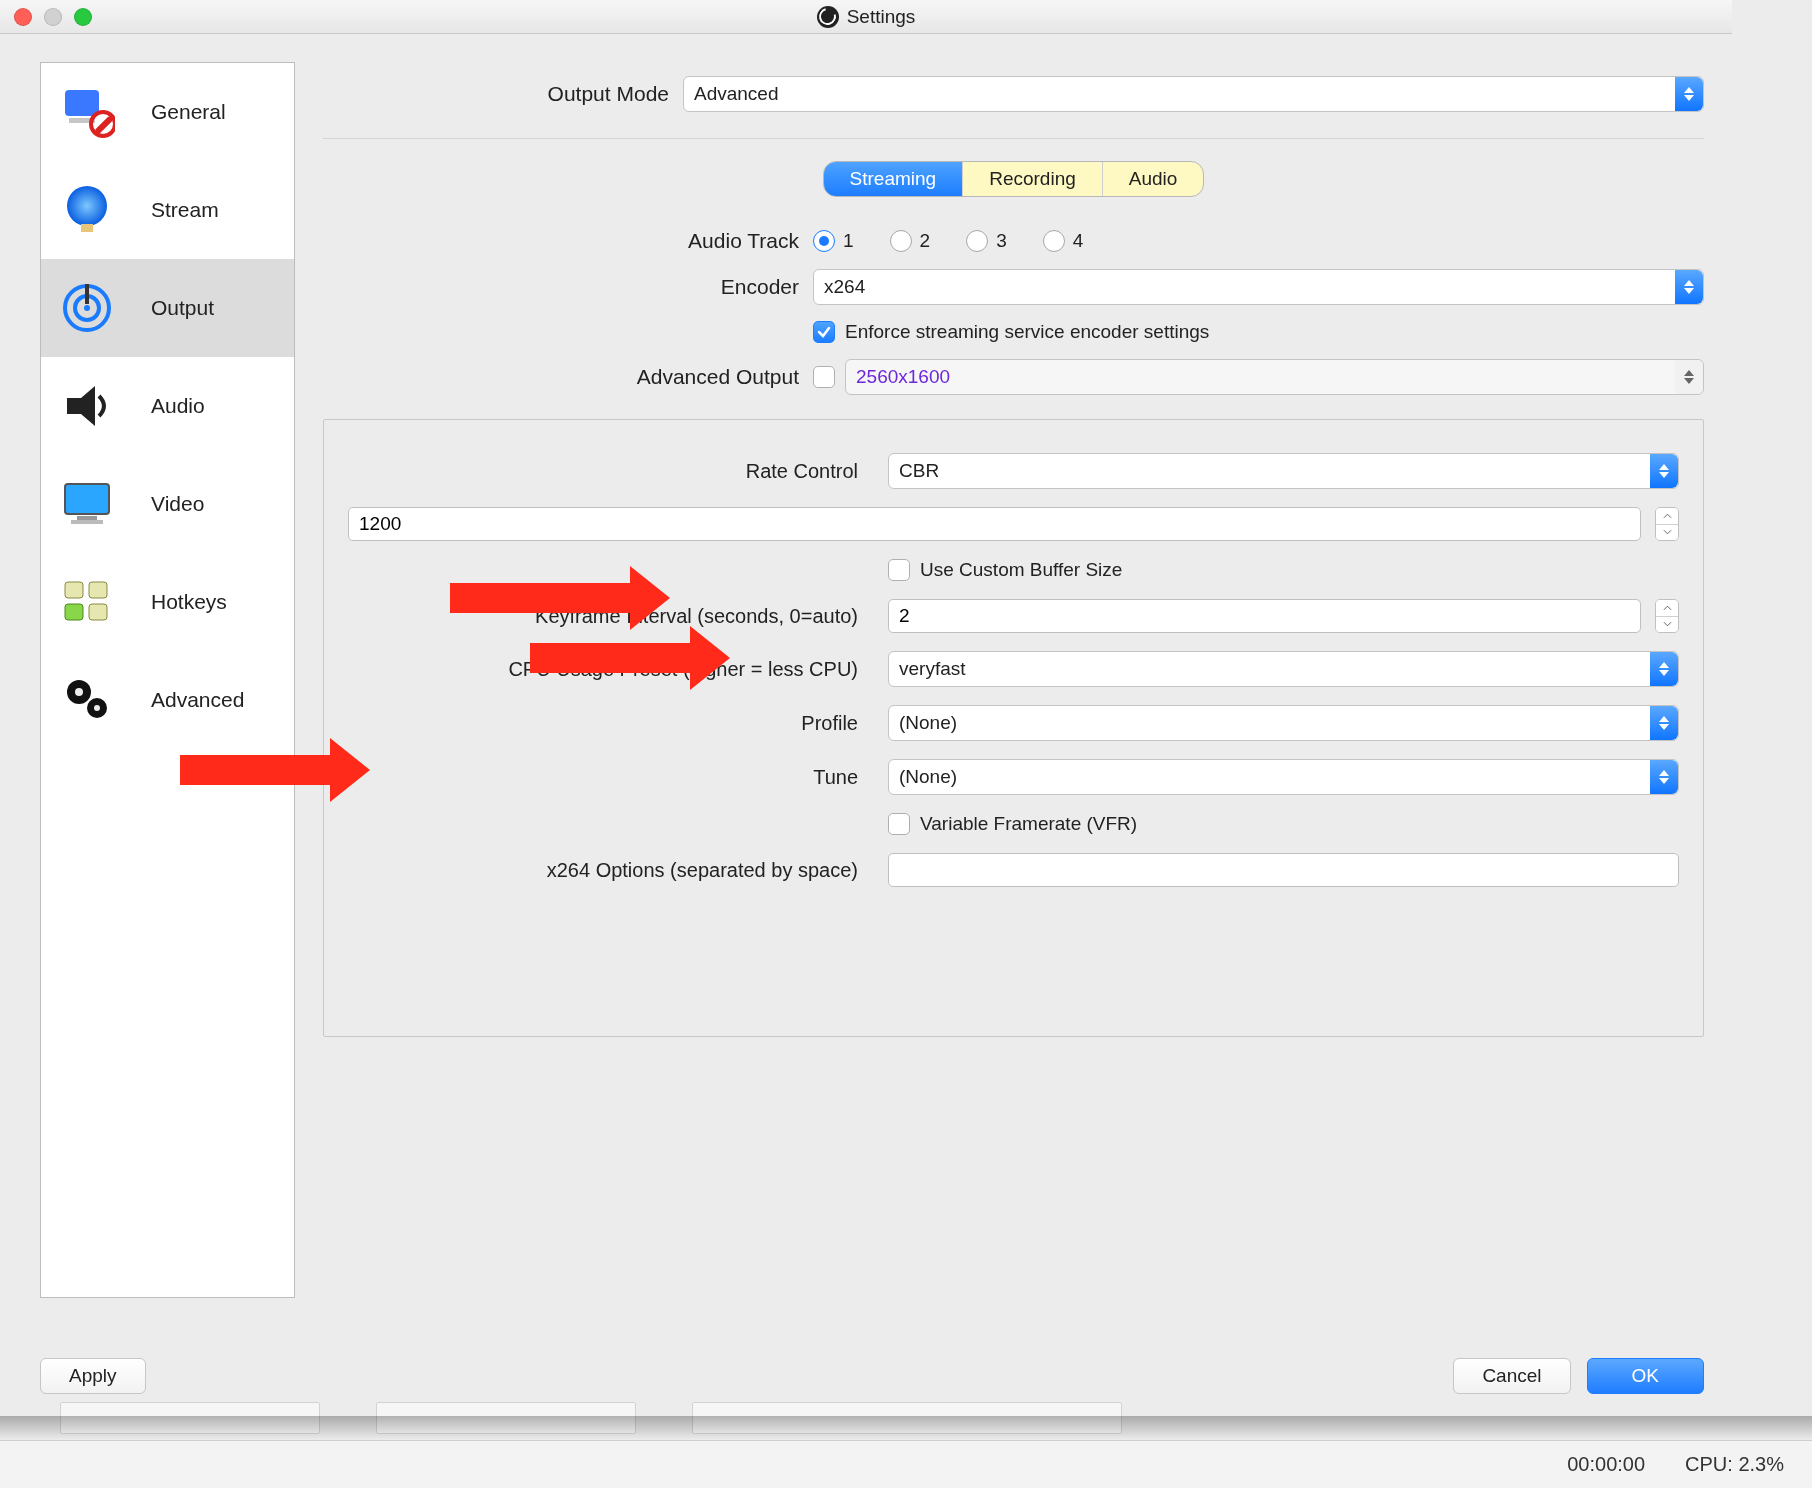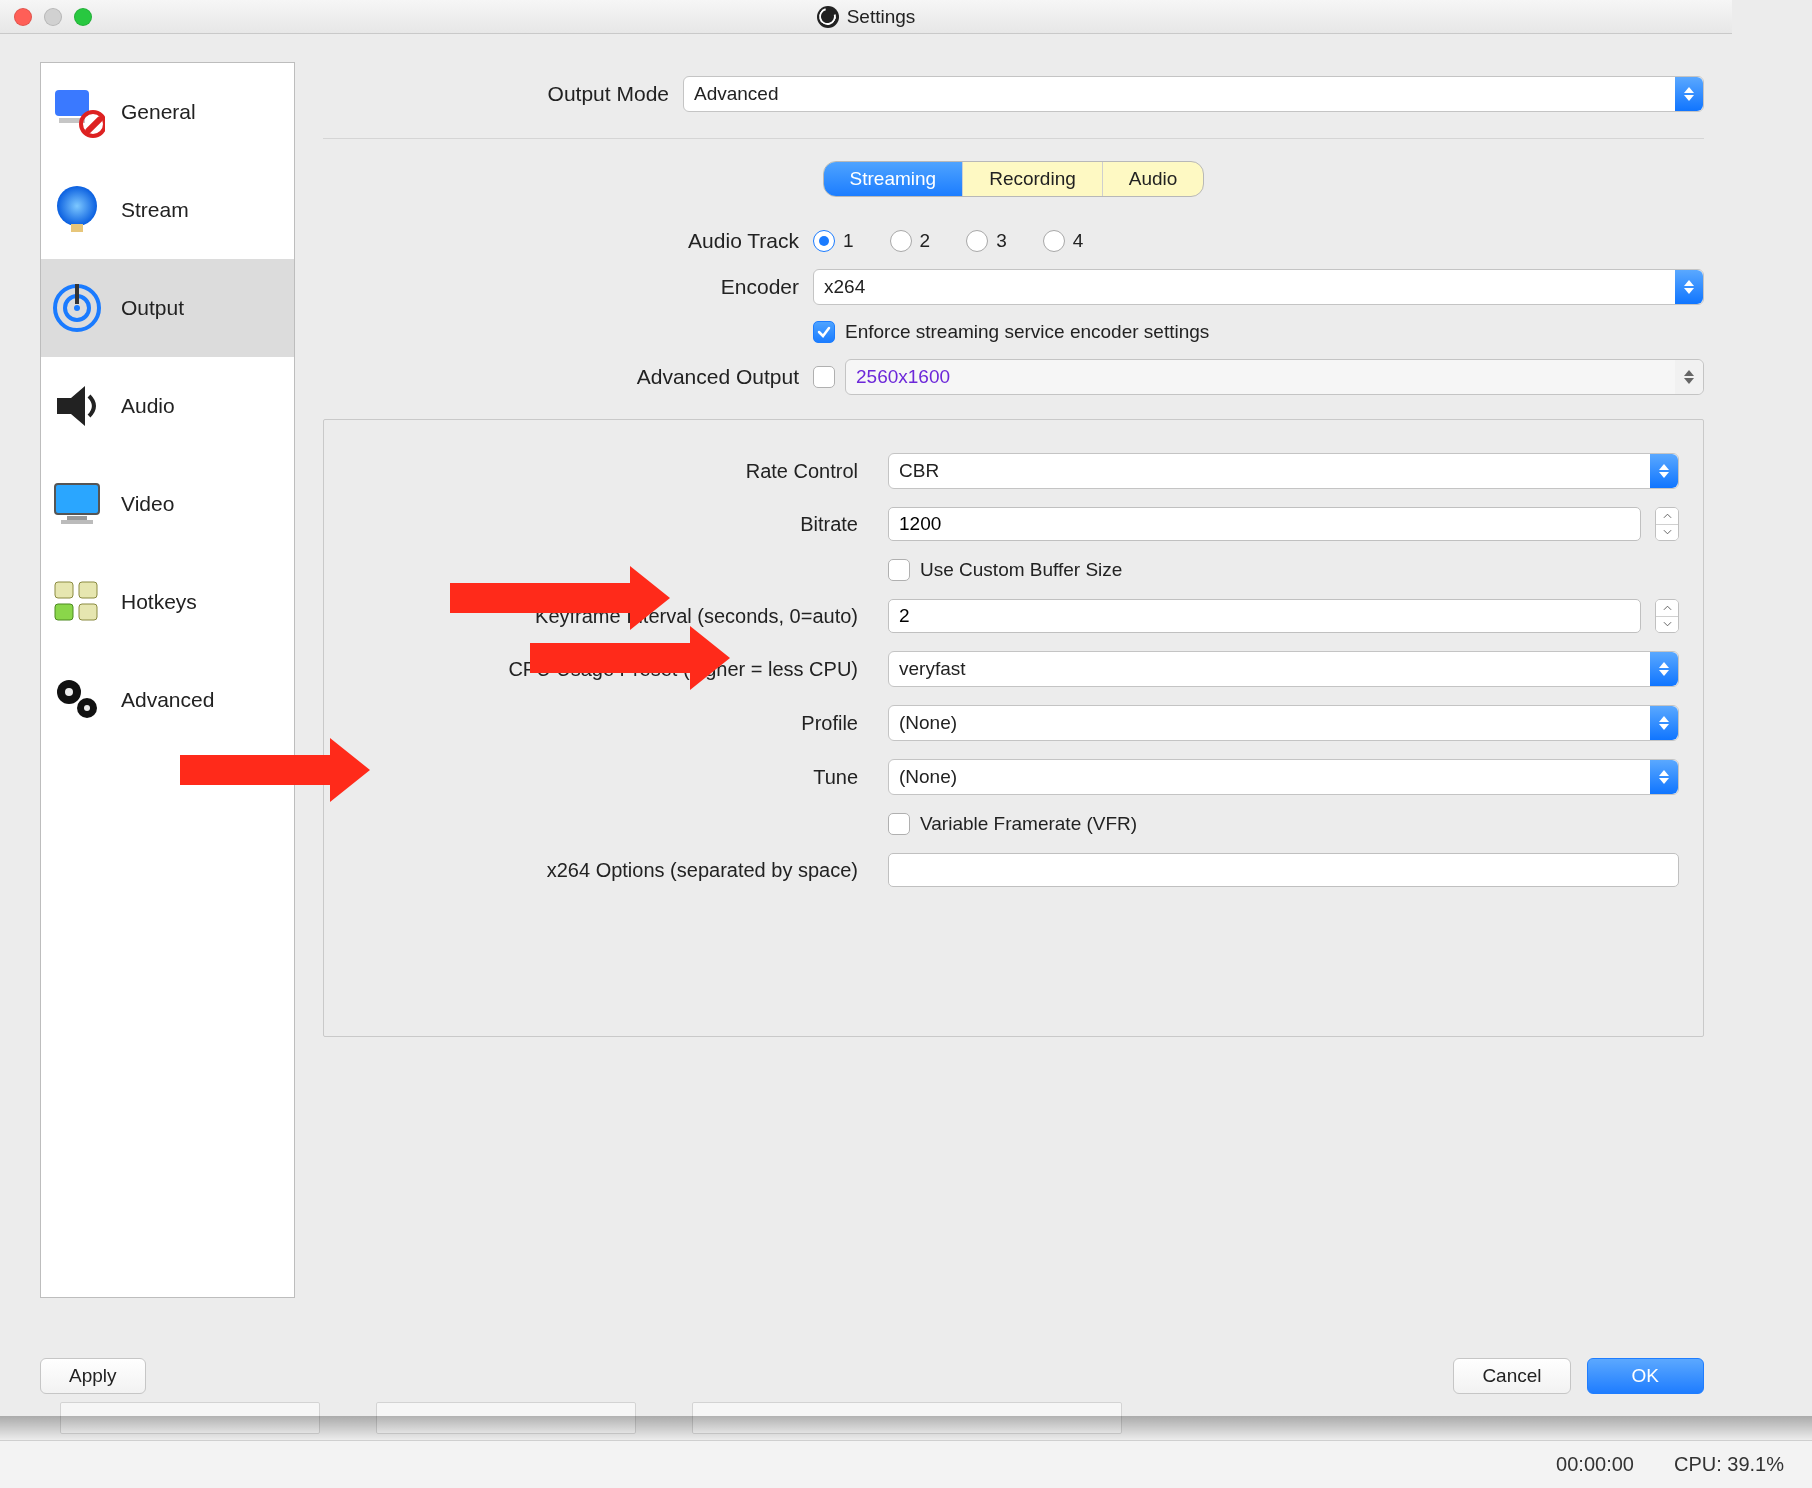--- a/index.html
+++ b/index.html
@@ -52,22 +52,22 @@
 
   
   .sidebar {
     width: 255px;
     background: #fff;
     border: 1px solid #bdbdbd;
     height: 1236px;
     overflow: hidden;
   }
   .sb-item {
-    display:flex; align-items:center; gap:12px;
-    height: 98px; padding: 0 4px; cursor: default;
+    display:flex; align-items:center; gap:32px;
+    height: 98px; padding: 0 14px; cursor: default;
   }
   .sb-item.selected { background:#dcdcdc; }
   .sb-icon { width:64px;height:64px; display:flex;align-items:center;justify-content:center; }
   .sb-label { font-size: 21px; }
 
   
   .content {
     flex: 1;
     padding-top: 6px;
   }
@@ -364,21 +364,20 @@
           <div class="inner-lbl">Rate Control</div>
           <div class="field">
             <div class="mac-select">
               <span>CBR</span>
               <div class="sel-caps"></div>
             </div>
           </div>
         </div>
 
         <div class="row">
-          <div class="inner-lbl">Bitrate</div>
           <div class="field">
             <input class="text-input" value="1200" style="">
             <div class="stepper">
               <div>
                   <svg viewBox="0 0 10 6">
                     <path d="M1 5 L5 1 L9 5" stroke="#555" fill="none"></path>
                   </svg>
                 </div>
               <div>
                   <svg viewBox="0 0 10 6">
@@ -495,14 +494,14 @@
 </div>
 
 <div class="bg-tiles">
   <div class="tile"></div>
     <div class="tile"></div>
     <div class="tile" style="width:430px"></div>
 </div>
 <div class="shadow-strip"></div>
 <div class="bottom-bar">
   <span>00:00:00</span>
-  <span>CPU: 39.1%</span>
+  <span>CPU: 2.3%</span>
 </div>
 
 </body></html>

